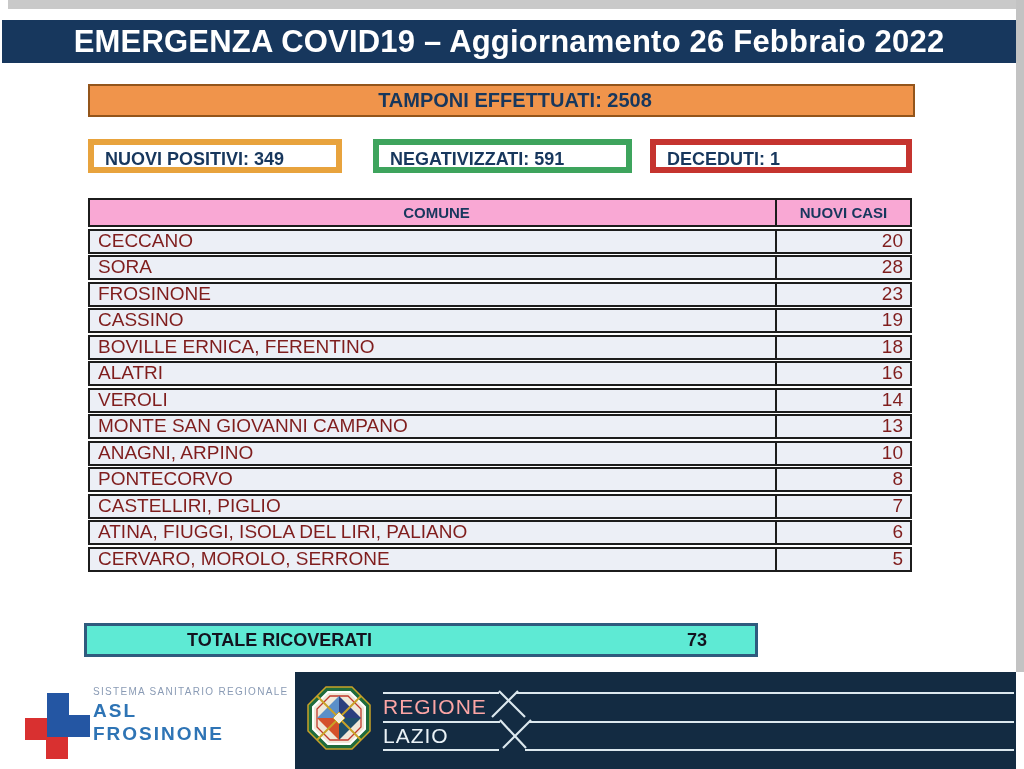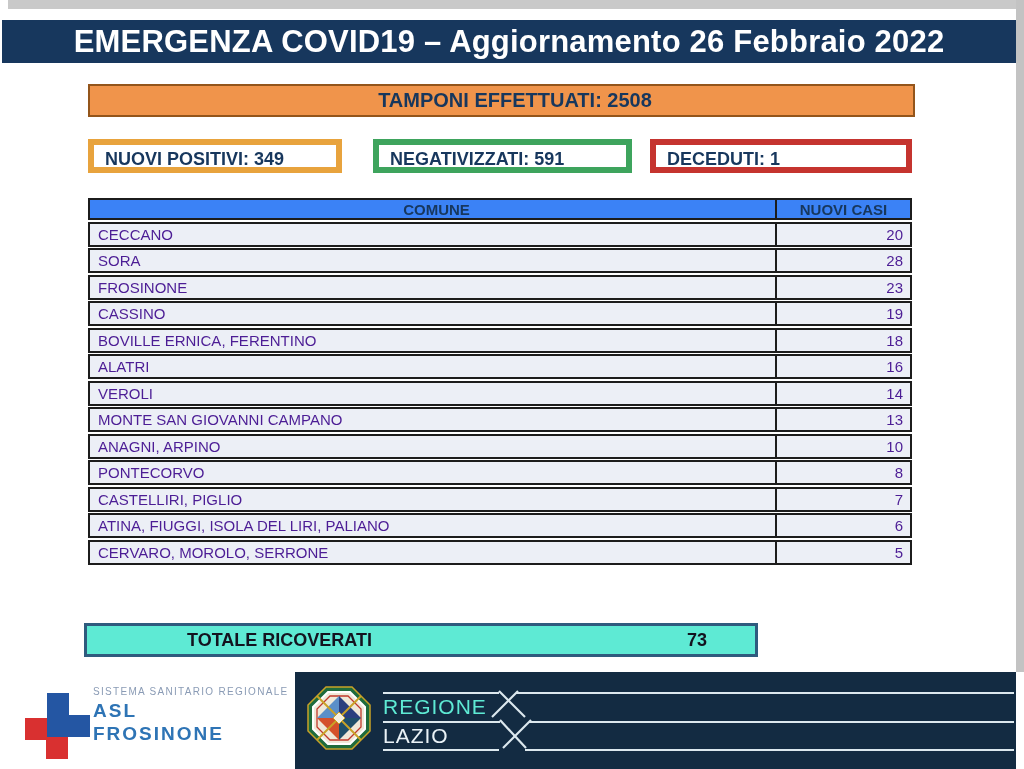--- a/index.html
+++ b/index.html
@@ -22,39 +22,39 @@
   
   .stat{top:139px;height:34px;background:#ffffff;color:#17375D;font-weight:bold;font-size:18px;
     line-height:28px;padding-left:11px;border:6px solid #b91c1c;}
   #stat-0{left:88px;width:254px;}
   #stat-1{left:373px;width:259px;}
   #stat-2{left:650px;width:262px;}
 
   
   #table{left:88px;top:198px;width:824px;}
   .trow{display:flex;border:2px solid #1c1c1c;box-sizing:border-box;}
-  #thead{height:22px;background:#3b82f6;color:#17375D;font-weight:bold;font-size:15px;margin-bottom:1.5px;}
+  #thead{height:29px;background:#f9a8d4;color:#17375D;font-weight:bold;font-size:15px;margin-bottom:1.5px;}
   #thead .c1,#thead .c2{display:flex;align-items:center;justify-content:center;}
-  .drow{height:25px;background:#ECEFF6;color:#4c1d95;font-size:15px;margin-bottom:1.5px;}
+  .drow{height:25px;background:#ECEFF6;color:#7f1d1d;font-size:19px;margin-bottom:1.5px;align-items:flex-end;}
   .c1{flex:1;display:flex;align-items:center;padding-left:8px;}
   .c2{width:135px;border-left:2px solid #1c1c1c;display:flex;align-items:center;
       justify-content:flex-end;padding-right:7px;box-sizing:border-box;}
 
   
   #totale{left:84px;top:623px;width:674px;height:34px;background:#5eead4;border:3px solid #2F5B7E;}
   #totale-label{position:absolute;left:100px;top:0;line-height:28px;font-weight:bold;font-size:18px;color:#13131f;}
   #totale-value{position:absolute;left:600px;top:0;line-height:28px;font-weight:bold;font-size:18px;color:#13131f;}
 
   
   #footer{left:0;top:672px;width:1024px;height:97px;background:#ffffff;}
   #asl-tagline{position:absolute;left:93px;top:14px;font-size:10px;letter-spacing:1.3px;color:#8A9BB5;}
   #asl-line1{position:absolute;left:93px;top:28px;font-size:19px;letter-spacing:2px;color:#2E74B5;font-weight:600;}
   #asl-line2{position:absolute;left:93px;top:51px;font-size:19px;letter-spacing:2px;color:#2E74B5;font-weight:600;}
   #regione-panel{position:absolute;left:295px;top:0;width:721px;height:97px;background:#132B42;}
-  #regione-line1{position:absolute;left:88px;top:23px;font-size:21px;letter-spacing:1px;color:#5eead4;font-weight:400;line-height:24px;}
+  #regione-line1{position:absolute;left:88px;top:23px;font-size:21px;letter-spacing:1px;color:#fca5a5;font-weight:400;line-height:24px;}
   #regione-line2{position:absolute;left:88px;top:52px;font-size:21px;letter-spacing:1px;color:#EAF2F7;font-weight:400;line-height:24px;}
   svg{display:block;}
 </style>
 </head>
 <body>
 
 <div id="page">
 
   <div class="abs" id="strip-top"></div>
   <div class="abs" id="strip-right"></div>

